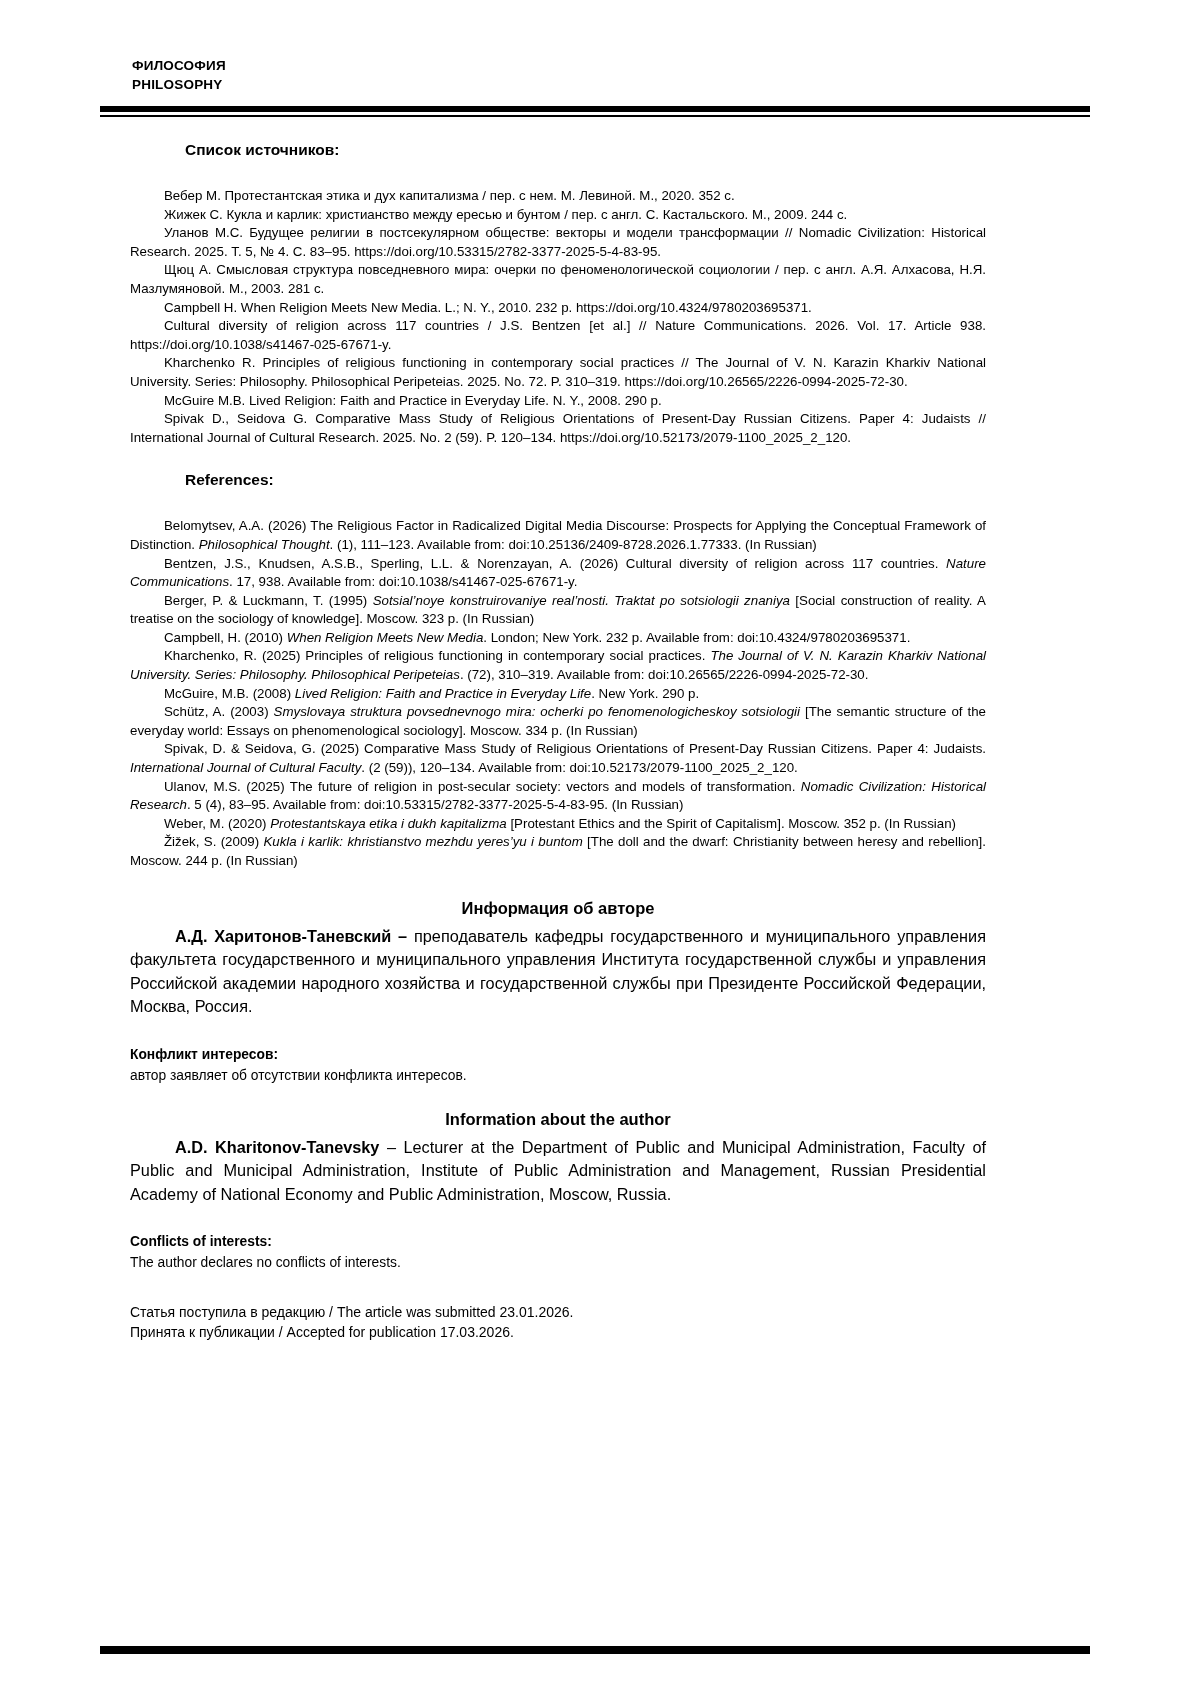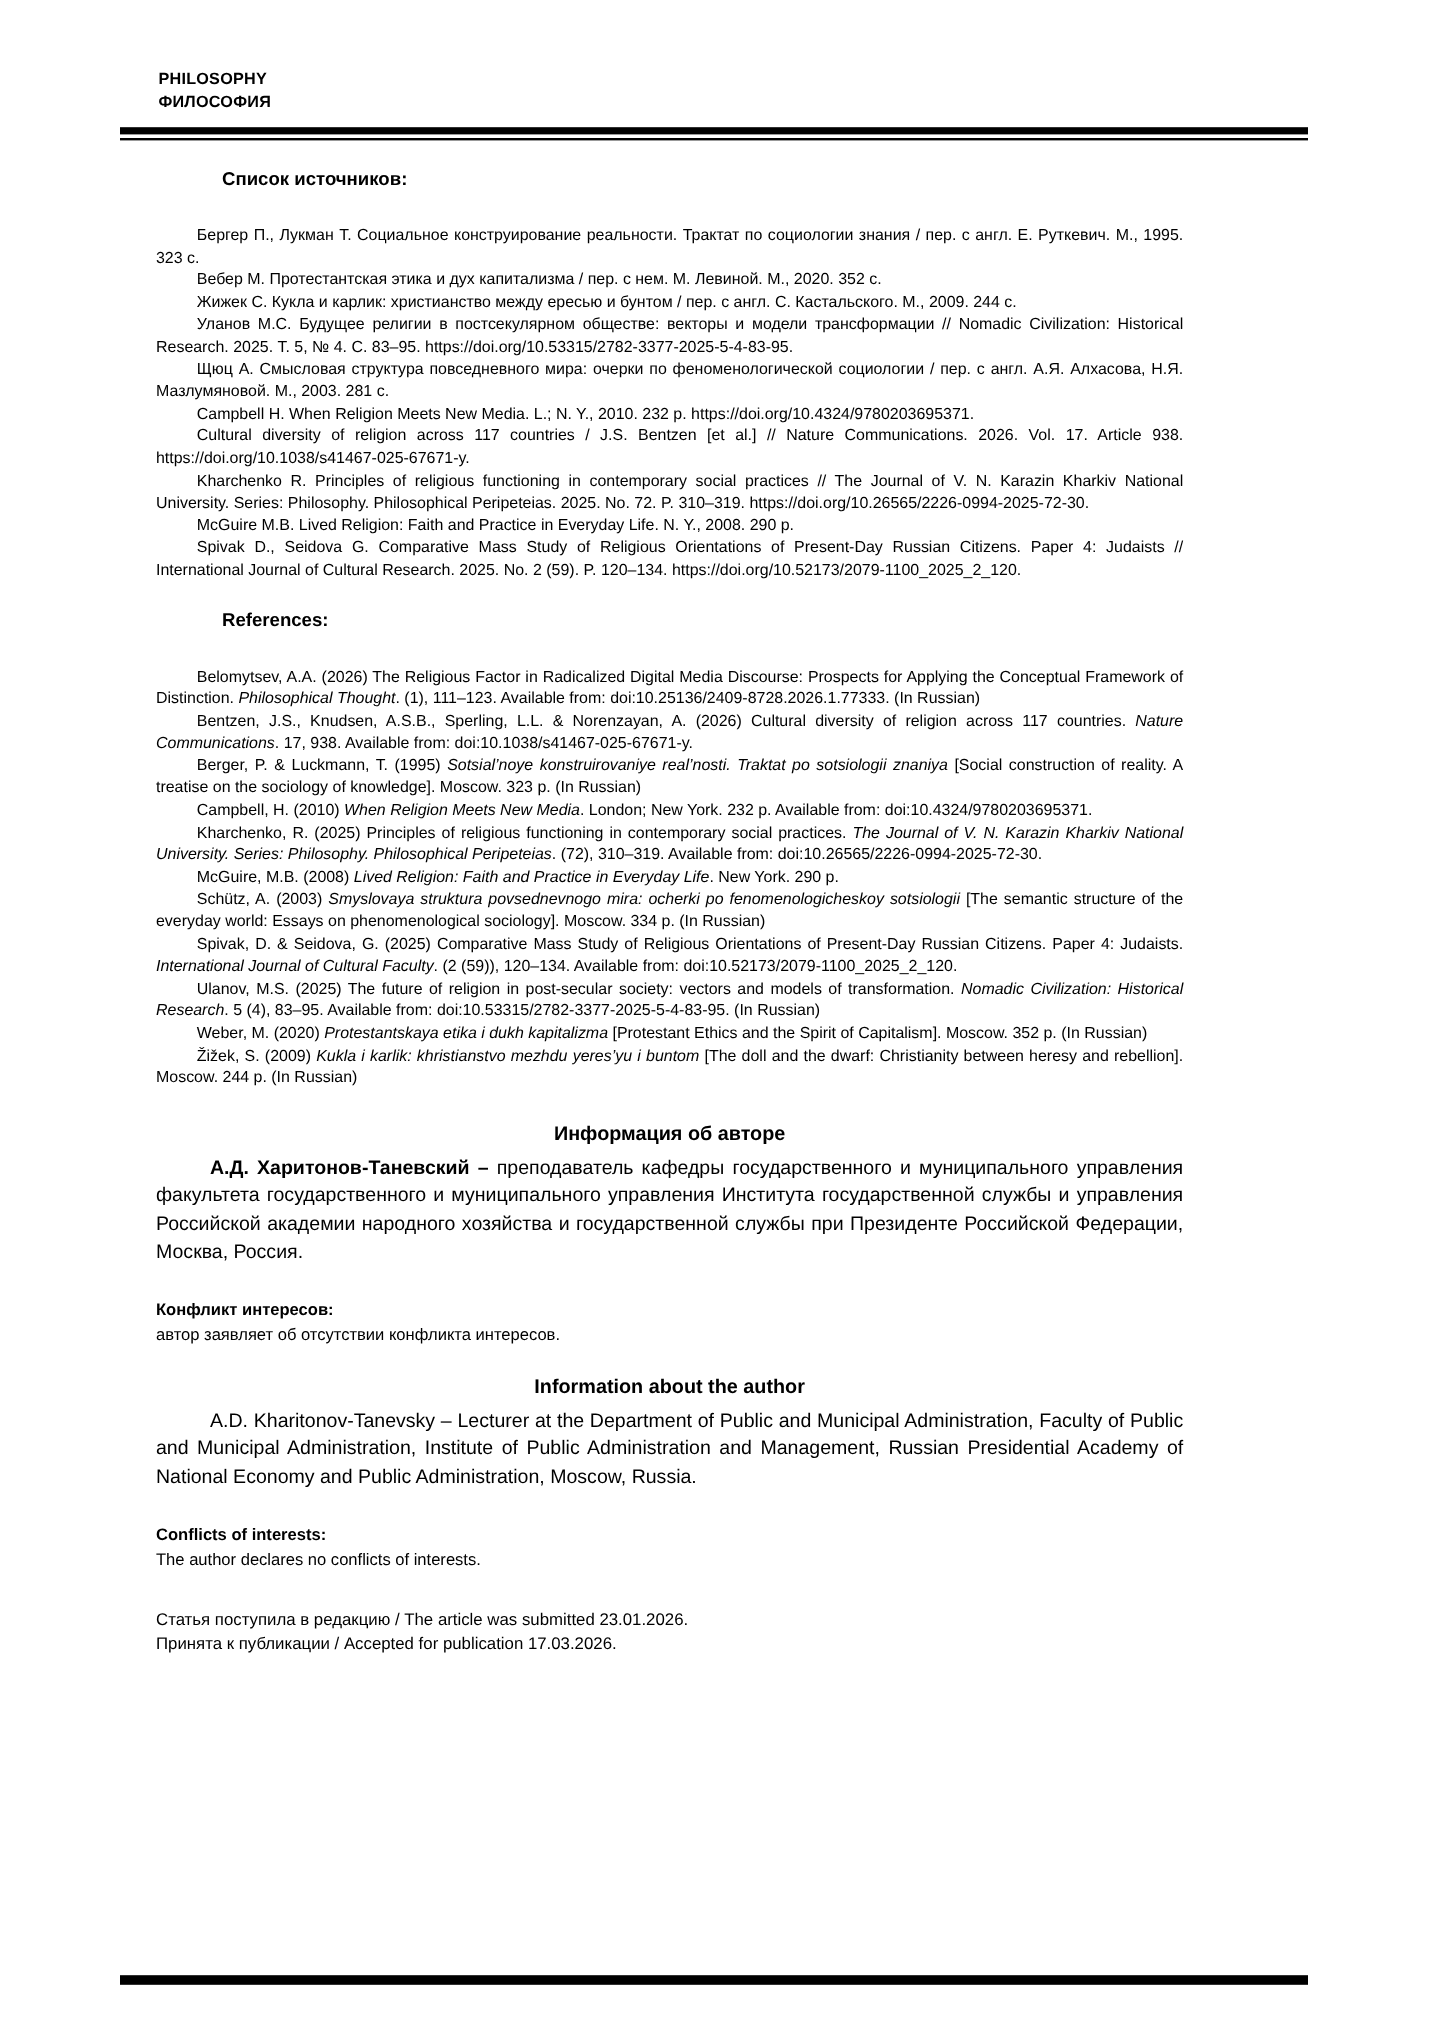--- a/index.html
+++ b/index.html
@@ -60,31 +60,30 @@
   .dates { margin-top:30px; }
   .date-line { margin:0; font-size:14px; line-height:19.5px; }
   .final-note { margin:24px 0 0 0; font-size:14px; line-height:19.5px; }
 </style>
 </head>
 <body>
 
 <div class="page">
 
   <header class="page-header">
+    <div class="rubric">ФИЛОСОФИЯ</div>
     <div class="rubric">PHILOSOPHY</div>
-    <div class="rubric">ФИЛОСОФИЯ</div>
   </header>
 
   <div class="rule-top"></div>
 
   <main class="content">
 
     <h2 class="list-heading">Список источников:</h2>
     <div class="ref-list">
-        <p class="ref"><span>Бергер П., Лукман Т. Социальное конструирование реальности. Трактат по социологии знания / пер. с англ. Е. Руткевич. М., 1995. 323 с.</span></p>
         <p class="ref"><span>Вебер М. Протестантская этика и дух капитализма / пер. с нем. М. Левиной. М., 2020. 352 с.</span></p>
         <p class="ref"><span>Жижек С. Кукла и карлик: христианство между ересью и бунтом / пер. с англ. С. Кастальского. М., 2009. 244 с.</span></p>
         <p class="ref"><span>Уланов М.С. Будущее религии в постсекулярном обществе: векторы и модели трансформации // Nomadic Civilization: Historical Research. 2025. Т. 5, № 4. С. 83–95. https://doi.org/10.53315/2782-3377-2025-5-4-83-95.</span></p>
         <p class="ref"><span>Щюц А. Смысловая структура повседневного мира: очерки по феноменологической социологии / пер. с англ. А.Я. Алхасова, Н.Я. Мазлумяновой. М., 2003. 281 с.</span></p>
         <p class="ref"><span>Campbell H. When Religion Meets New Media. L.; N. Y., 2010. 232 p. https://doi.org/10.4324/9780203695371.</span></p>
         <p class="ref"><span>Cultural diversity of religion across 117 countries / J.S. Bentzen [et al.] // Nature Communications. 2026. Vol. 17. Article 938. https://doi.org/10.1038/s41467-025-67671-y.</span></p>
         <p class="ref"><span>Kharchenko R. Principles of religious functioning in contemporary social practices // The Journal of V. N. Karazin Kharkiv National University. Series: Philosophy. Philosophical Peripeteias. 2025. No. 72. P. 310–319. https://doi.org/10.26565/2226-0994-2025-72-30.</span></p>
         <p class="ref"><span>McGuire M.B. Lived Religion: Faith and Practice in Everyday Life. N. Y., 2008. 290 p.</span></p>
         <p class="ref"><span>Spivak D., Seidova G. Comparative Mass Study of Religious Orientations of Present-Day Russian Citizens. Paper 4: Judaists // International Journal of Cultural Research. 2025. No. 2 (59). P. 120–134. https://doi.org/10.52173/2079-1100_2025_2_120.</span></p>
       </div>
@@ -104,21 +103,21 @@
         <p class="ref"><span>Žižek, S. (2009) </span><span style="font-style: italic;">Kukla i karlik: khristianstvo mezhdu yeres’yu i buntom</span><span> [The doll and the dwarf: Christianity between heresy and rebellion]. Moscow. 244 p. (In Russian)</span></p>
       </div>
 
     <h3 class="center-heading h-author-ru">Информация об авторе</h3>
     <p class="author-par"><span style="font-weight: 700;">А.Д. Харитонов-Таневский –</span><span> преподаватель кафедры государственного и муниципального управления факультета государственного и муниципального управления Института государственной службы и управления Российской академии народного хозяйства и государственной службы при Президенте Российской Федерации, Москва, Россия.</span></p>
 
     <p class="conflict-heading">Конфликт интересов:</p>
     <p class="conflict-text">автор заявляет об отсутствии конфликта интересов.</p>
 
     <h3 class="center-heading h-author-en">Information about the author</h3>
-    <p class="author-par"><span style="font-weight: 400;">A.D. Kharitonov-Tanevsky</span><span> – Lecturer at the Department of Public and Municipal Administration, Faculty of Public and Municipal Administration, Institute of Public Administration and Management, Russian Presidential Academy of National Economy and Public Administration, Moscow, Russia.</span></p>
+    <p class="author-par"><span style="font-weight: 700;">A.D. Kharitonov-Tanevsky</span><span> – Lecturer at the Department of Public and Municipal Administration, Faculty of Public and Municipal Administration, Institute of Public Administration and Management, Russian Presidential Academy of National Economy and Public Administration, Moscow, Russia.</span></p>
 
     <p class="conflict-heading">Conflicts of interests:</p>
     <p class="conflict-text">The author declares no conflicts of interests.</p>
 
     <div class="dates">
       <p class="date-line">Статья поступила в редакцию / The article was submitted 23.01.2026.</p>
       <p class="date-line">Принята к публикации / Accepted for publication 17.03.2026.</p>
     </div>
 
 

